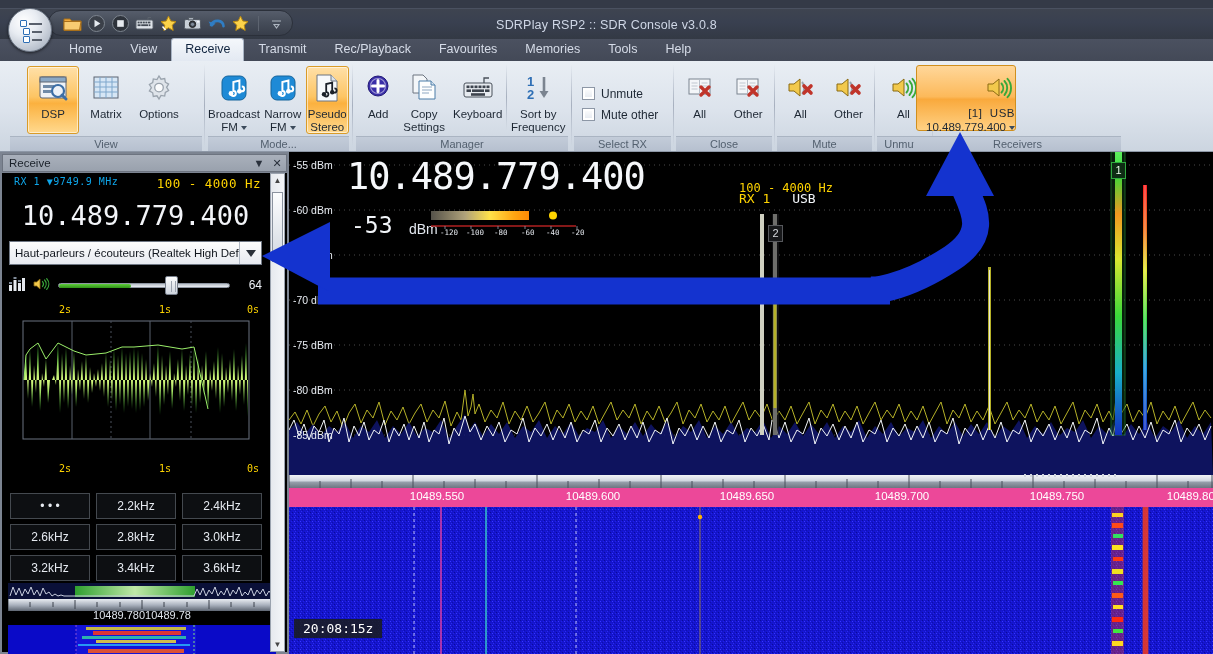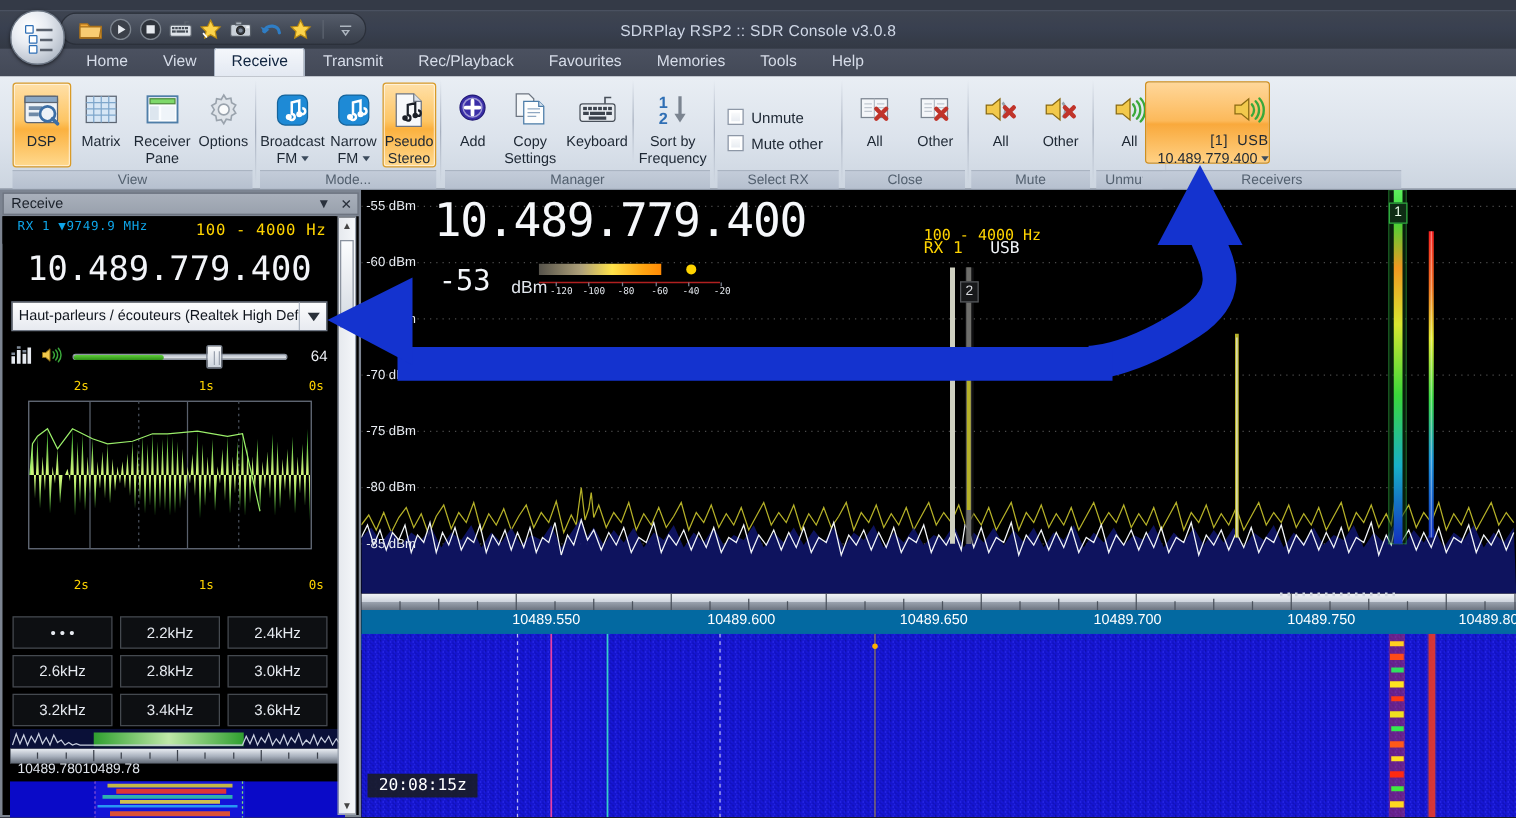--- a/index.html
+++ b/index.html
@@ -179,21 +179,21 @@
   .scope { position:absolute; left:7px; top:130px; width:253px; height:172px; background:#000; }
   .scope .tl { position:absolute; color:#ffd400; font-size:10px; font-family:"DejaVu Sans Mono", monospace; }
 
   .fbtns { position:absolute; left:8px; top:320px; width:252px; display:grid;
     grid-template-columns:repeat(3,80px); grid-gap:5px 6px; }
   .fbtn { height:26px; background:#0d0f12; border:1px solid #44494f; color:#e6eaf0;
     display:flex; align-items:center; justify-content:center; font-size:12px; cursor:default; }
 
   .minispec { position:absolute; left:6px; top:410px; width:268px; height:28px; }
   .minilabels { position:absolute; left:6px; top:436px; width:268px; height:16px; color:#dfe4ec;
-    font-size:11px; display:flex; justify-content:flex-start; padding:0 6px; }
+    font-size:11px; display:flex; justify-content:center; padding:0 6px; }
   .miniwf { position:absolute; left:6px; top:452px; width:268px; height:50px; }
 
   .lp-scroll { position:absolute; right:4px; top:21px; width:15px; height:479px;
     background:linear-gradient(to right,#e6e9ee,#f4f6f9); border:1px solid #9aa2ae; }
   .lp-thumb { position:absolute; left:1px; top:18px; width:11px; height:70px;
     background:linear-gradient(to bottom,#fcfdfe,#d3d9e1); border:1px solid #8b939f; }
   .lp-arrow { position:absolute; left:1px; width:11px; height:11px; color:#444; font-size:8px;
     display:flex; align-items:center; justify-content:center; }
   .lp-grip { position:absolute; right:8px; top:178px; width:7px; height:16px; }
   .lp-grip i { display:block; height:1px; background:#3b4049; margin:2px 0; }
@@ -215,21 +215,21 @@
     font-family:"DejaVu Sans Mono", monospace; font-size:12px; }
 
   .smeter { position:absolute; left:62px; top:55px; width:280px; height:34px; }
   .smeter .val { position:absolute; left:0; top:5px; color:#f2f5f9; font-size:23px;
     font-family:"DejaVu Sans Mono", monospace; }
   .smeter .u { position:absolute; left:58px; top:14px; color:#e2e7ee; font-size:14px; }
 
   .freqaxis { position:absolute; left:0; top:323px; width:924px; height:32px; }
   .fa-ticks { position:absolute; left:0; top:0; width:924px; height:13px;
     background:linear-gradient(to bottom,#f2f4f7 0%,#cfd5de 48%,#9aa2ae 52%,#6d7581 100%); }
-  .fa-lbls { position:absolute; left:0; top:13px; width:924px; height:32px; background:#0369a1; }
+  .fa-lbls { position:absolute; left:0; top:13px; width:924px; height:32px; background:#ec4899; }
   .fa-lbls span { position:absolute; top:2px; color:#ffffff; font-size:11.5px; transform:translateX(-50%); }
 
   .waterfall { position:absolute; left:0; top:355px; width:924px; height:147px; }
   .tstamp { position:absolute; left:5px; top:112px; padding:2px 9px;
     background:rgba(25,28,33,.88); color:#fff; font-size:13px;
     font-family:"DejaVu Sans Mono", monospace; }
   .wf-dots { position:absolute; left:735px; top:-7px; width:110px; height:6px; }
 
   .vfo-tag { position:absolute; width:15px; height:17px; background:#0e2c14;
     border:1px solid #2faa3f; color:#eafce9; font-size:11px; text-align:center;
@@ -364,31 +364,20 @@
         <div class="rbtn">
           <span class="ic">
             <svg width="32" height="32" viewBox="0 0 32 32">
                 <rect x="4" y="5" width="24" height="21" fill="#d6e6f5" stroke="#5c6572"></rect>
                 <g stroke="#7fa7cc">
                   <path d="M10 5v21M16 5v21M22 5v21M4 10h24M4 15h24M4 20h24"></path>
                 </g>
               </svg>
           </span>
           <span class="lbl">Matrix</span>
-        </div>
-        <div class="rbtn">
-          <span class="ic">
-            <svg width="32" height="32" viewBox="0 0 32 32">
-                <rect x="4" y="5" width="24" height="21" fill="#fbfdff" stroke="#4f7ea8" stroke-width="1.5"></rect>
-                <rect x="6" y="7" width="20" height="4" fill="#7ed96a" stroke="#4f8a3e"></rect>
-                <rect x="6" y="13" width="7" height="11" fill="#dde6ef"></rect>
-                <rect x="15" y="13" width="11" height="11" fill="#eff4f9"></rect>
-              </svg>
-          </span>
-          <span class="lbl">Receiver Pane</span>
         </div>
         <div class="rbtn">
           <span class="ic">
             <svg width="32" height="32" viewBox="0 0 32 32">
                 <path d="M16 4l2 3.2 3.7-.7.6 3.7 3.3 1.9-2 3.2 2 3.2-3.3 1.9-.6 3.7-3.7-.7L16 27l-2-3.2-3.7.7-.6-3.7-3.3-1.9 2-3.2-2-3.2 3.3-1.9.6-3.7 3.7.7z" fill="#dfe4ea" stroke="#9aa3ad" stroke-width="1.3"></path>
                 <circle cx="16" cy="15.6" r="4.3" fill="#fafbfc" stroke="#9aa3ad" stroke-width="1.3"></circle>
               </svg>
           </span>
           <span class="lbl">Options</span>
         </div>

